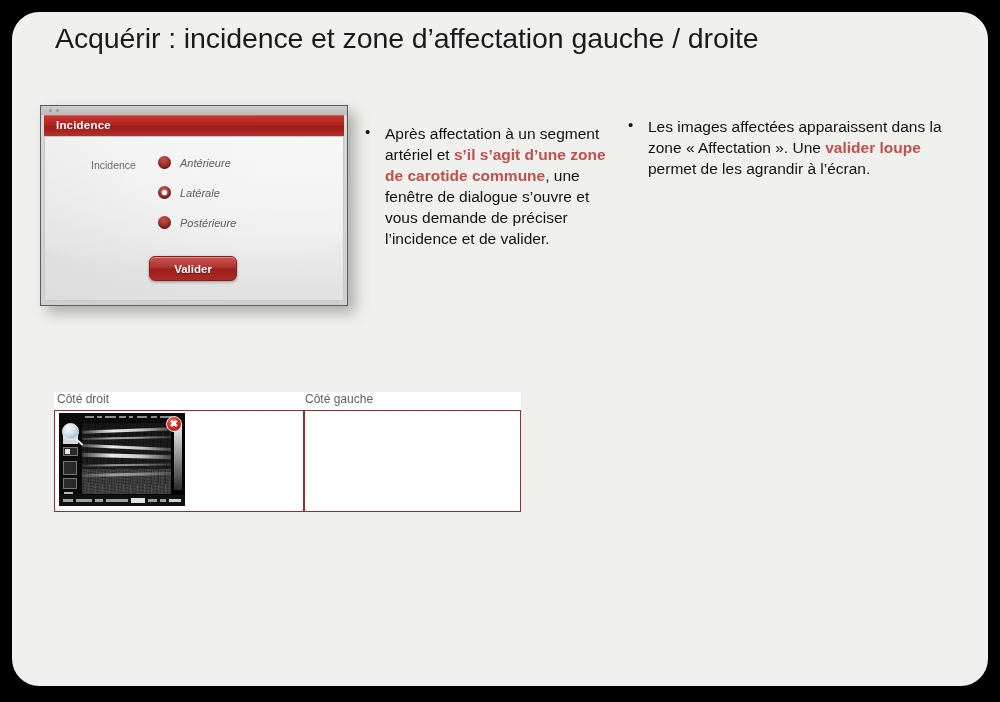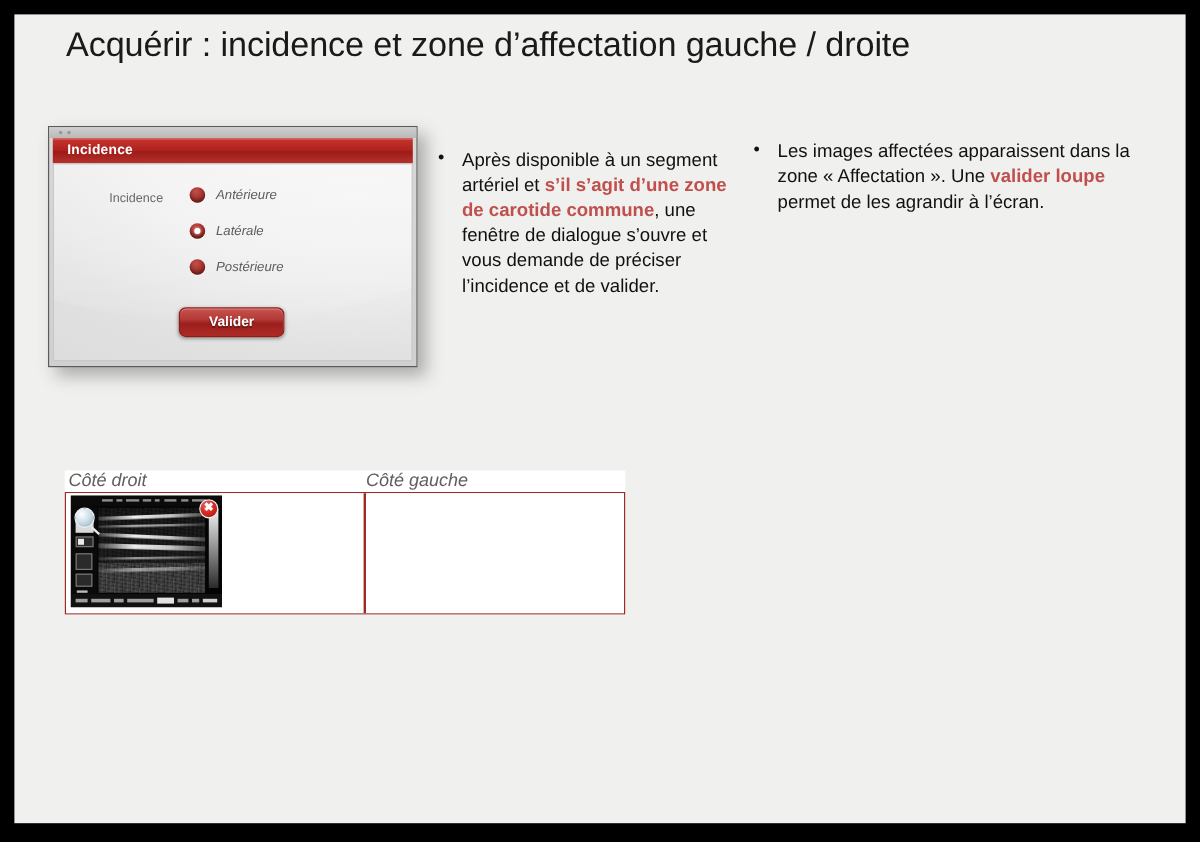--- a/index.html
+++ b/index.html
@@ -8,20 +8,21 @@
     background: #000;
     font-family: "Liberation Sans", sans-serif;
     overflow: hidden;
   }
 
   #slide {
     position: absolute;
     left: 12px; top: 12px;
     width: 976px; height: 674px;
     background: #f0f0ee;
+    border-radius: 27px;
   }
 
   
   #slide-title {
     position: absolute;
     left: 43px; top: 10px;
     width: 900px;
     font-size: 28.5px;
     font-weight: 400;
     color: #1a1a1a;
@@ -109,21 +110,21 @@
 
   
   #affectation-zone {
     position: absolute;
     left: 42px; top: 380px;
     width: 467px; height: 120px;
     background: #ffffff;
   }
   .zone-header {
     position: absolute; top: 0; height: 18px;
-    font-size: 15px; color: #5f5f5f; font-weight: 500; font-style: italic;
+    font-size: 12px; color: #5f5f5f; font-weight: 500;
   }
   #zone-header-right { left: 3px; }
   #zone-header-left  { left: 251px; }
   #zone-panels {
     position: absolute; left: 0; top: 18px; right: 0; bottom: 0;
     border: 1.5px solid #9c2b28;
     background: #ffffff;
     display: flex;
   }
   .zone-col { position: relative; height: 100%; background: #fff; }
@@ -343,21 +344,21 @@
           <div id="us-close-x">✖</div>
         </div>
 
       </div>
       <div class="zone-col" id="zone-col-left"></div>
     </div>
   </div>
 
   <div class="bullet-list" id="col-mid">
     <div class="bullet">
-      <span>Après disponible à un segment artériel et </span><span class="accent">s’il s’agit d’une zone de carotide commune</span><span>, une fenêtre de dialogue s’ouvre et vous demande de préciser l’incidence et de valider.</span>
+      <span>Après affectation à un segment artériel et </span><span class="accent">s’il s’agit d’une zone de carotide commune</span><span>, une fenêtre de dialogue s’ouvre et vous demande de préciser l’incidence et de valider.</span>
     </div>
   </div>
 
   <div class="bullet-list" id="col-right">
     <div class="bullet" style="margin-bottom:24px">
       <span>Les images affectées apparaissent dans la zone « Affectation ». Une </span><span class="accent">valider loupe</span><span> permet de les agrandir à l’écran.</span>
     </div>
   </div>
 
 

